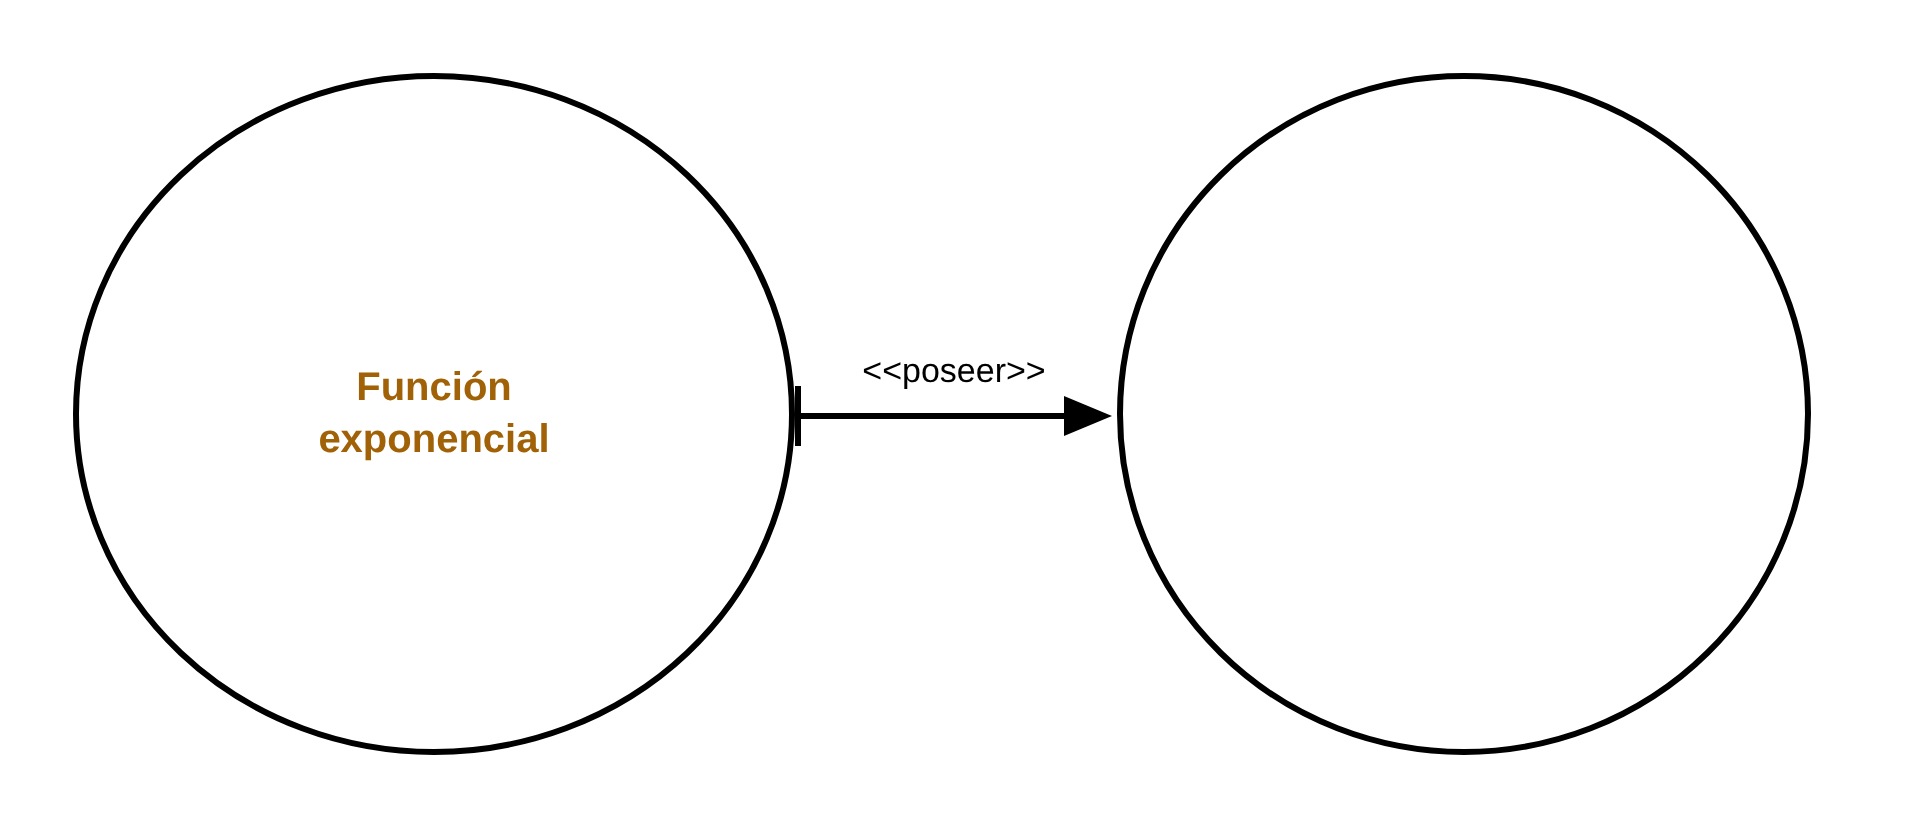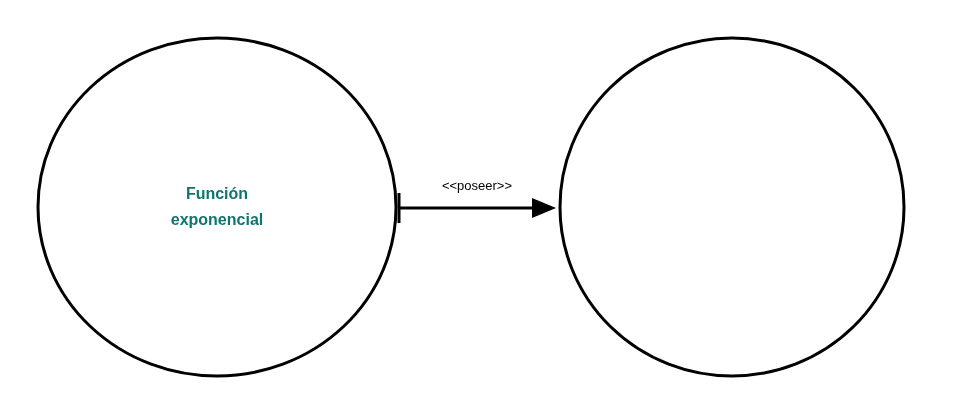--- a/index.html
+++ b/index.html
@@ -40,31 +40,31 @@
     fill: none;
   }
   .edge-arrowhead {
     fill: #000000;
     stroke: none;
   }
   .node-label {
     position: absolute;
     text-align: center;
     font-weight: bold;
-    font-size: 16px;
+    font-size: 20px;
     line-height: 26px;
-    color: #0f766e;
+    color: #a16207;
     white-space: pre-line;
     transform: translate(-50%, -50%);
   }
   .edge-label {
     position: absolute;
     text-align: center;
     font-weight: normal;
-    font-size: 13px;
+    font-size: 17px;
     line-height: 22px;
     color: #000000;
     white-space: nowrap;
     transform: translate(-50%, -50%);
   }
 </style>
 </head>
 <body>
 
 <div id="canvas">

